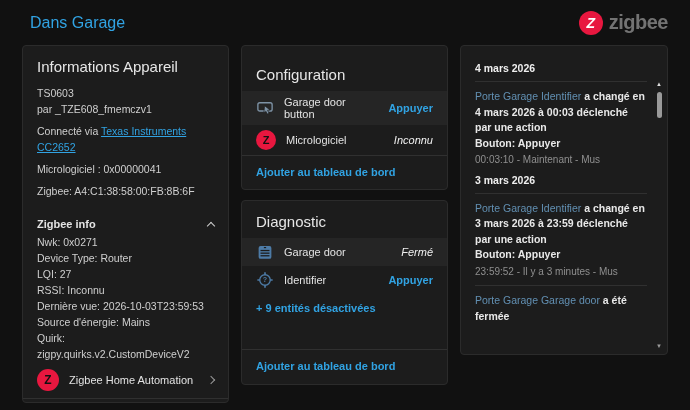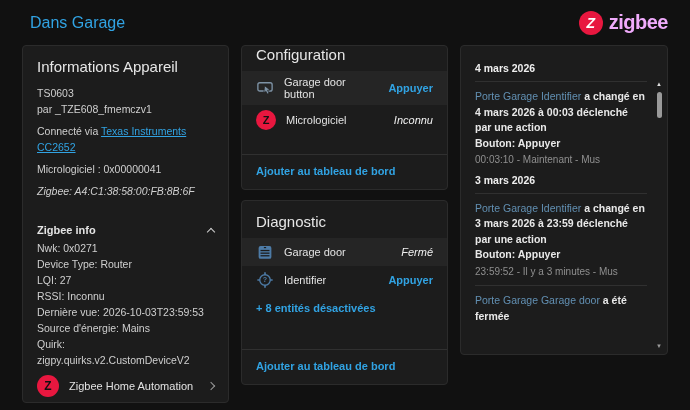--- a/index.html
+++ b/index.html
@@ -6,49 +6,49 @@
     --accent:#31a3e3; --brand-red:#e8173f; --entity-link:#6290b3;
     --icon-blue:#4d7ba6; --icon-slate:#7e93a6; --card-bg:#1c1c1c; --page-bg:#111111;
   }
   *{box-sizing:border-box;margin:0;padding:0;}
   html,body{width:690px;height:410px;overflow:hidden;}
   body{background:var(--page-bg);font-family:"Liberation Sans",sans-serif;color:#d9d9d9;}
   .topbar{height:45px;display:flex;align-items:center;justify-content:space-between;padding:0 22px 0 30px;}
   .breadcrumb{color:var(--accent);font-size:16px;text-decoration:none;cursor:pointer;}
   .brand{display:flex;align-items:center;gap:6px;}
   .brand-circle{width:24px;height:24px;border-radius:50%;background:var(--brand-red);display:flex;align-items:center;justify-content:center;color:#fff;font-weight:900;font-style:italic;font-size:14px;}
-  .brand-text{color:#f0abfc;font-weight:800;font-size:20px;letter-spacing:-0.5px;}
+  .brand-text{color:#737373;font-weight:800;font-size:20px;letter-spacing:-0.5px;}
   .grid{display:flex;gap:12px;padding:0 22px;align-items:flex-start;}
   .card{background:var(--card-bg);border:1px solid #2b2b2b;border-radius:4px;overflow:hidden;}
   .card-title{font-size:15px;color:#e6e6e6;font-weight:400;}
   
   .col1{width:207px;}
   #device-card{height:358px;display:flex;flex-direction:column;padding-top:12px;}
   #device-card .card-title{padding:0 14px;margin-bottom:10px;}
   .info-line{font-size:10.5px;line-height:16px;color:#cfcfcf;padding:0 14px;}
-  .mb6{margin-bottom:6px;} .mb8{margin-bottom:23px;font-style:italic;}
+  .mb6{margin-bottom:6px;} .mb8{margin-bottom:17px;}
   .link{color:var(--accent);text-decoration:underline;cursor:pointer;}
   .section-header{display:flex;align-items:center;justify-content:space-between;padding:0 14px;margin:2px 0 4px;cursor:pointer;}
   .section-header span{font-size:11px;font-weight:700;color:#e4e4e4;}
   .chev{display:inline-block;width:6px;height:6px;border-top:1.7px solid #cfcfcf;border-right:1.7px solid #cfcfcf;}
   .chev-up{transform:rotate(-45deg);margin-top:3px;}
   .chev-right{transform:rotate(45deg);border-color:#9a9a9a;}
   .bottom-block{margin-top:auto;}
   .integration-row{display:flex;align-items:center;gap:10px;padding:7px 14px;cursor:pointer;}
   .integration-row .grow{flex:1;font-size:11px;color:#e2e2e2;}
   .zha-circle{width:22px;height:22px;border-radius:50%;background:var(--brand-red);display:flex;align-items:center;justify-content:center;color:#111;font-weight:800;font-size:12px;flex:none;}
   .divider{border:none;border-top:1px solid #303030;}
   .card-footer{display:flex;align-items:center;justify-content:space-between;padding:9px 10px 9px 14px;}
   .reconfig{display:flex;align-items:center;gap:6px;cursor:pointer;}
   .cog{color:var(--accent);font-size:15px;line-height:14px;}
   .accent-btn{color:var(--accent);font-size:11px;font-weight:700;cursor:pointer;}
   .dots{color:#e0e0e0;font-size:14px;cursor:pointer;padding:0 4px;}
   
   .col2{width:207px;display:flex;flex-direction:column;gap:10px;}
-  #config-card{height:145px;display:flex;flex-direction:column;padding-top:0;}
+  #config-card{height:145px;display:flex;flex-direction:column;padding-top:20px;}
   #diag-card{height:185px;display:flex;flex-direction:column;padding-top:12px;}
   .col2 .card-title{padding:0 14px;margin-bottom:8px;}
   .entity-row{display:flex;align-items:center;gap:10px;padding:5px 14px;cursor:pointer;}
   .entity-row.hl{background:rgba(255,255,255,0.045);}
   .entity-row .label{flex:1;font-size:11px;color:#e3e3e3;}
   .entity-row .state{font-size:11px;color:#f0f0f0;font-style:italic;}
   .icon18{width:18px;height:18px;flex:none;}
   .more-link{font-size:11px;font-weight:600;color:var(--accent);padding:8px 14px 0;cursor:pointer;}
   .footer-link{font-size:11px;font-weight:700;color:var(--accent);padding:10px 14px 12px;cursor:pointer;}
   
@@ -159,21 +159,21 @@
       </div>
       <div class="entity-row">
         <svg class="icon18" viewBox="0 0 24 24">
           <circle cx="12" cy="12" r="7" fill="none" stroke="#4d7ba6" stroke-width="1.8"></circle>
           <path d="M12 1.8v3.2M12 19v3.2M1.8 12h3.2M19 12h3.2" stroke="#4d7ba6" stroke-width="2.2"></path>
           <text x="12" y="15.2" font-size="9.5" font-weight="bold" text-anchor="middle" fill="#4d7ba6" font-family="Liberation Sans, sans-serif">?</text>
         </svg>
         <span class="label">Identifier</span>
         <span class="accent-btn">Appuyer</span>
       </div>
-      <div class="more-link">+ 8 entités désactivées</div>
+      <div class="more-link">+ 9 entités désactivées</div>
       <div class="bottom-block">
         <hr class="divider">
         <div class="footer-link">Ajouter au tableau de bord</div>
       </div>
     </section>
   </div>
 
   <div class="col3">
     <section class="card" id="activity-card">
       <div class="log-scroll">

